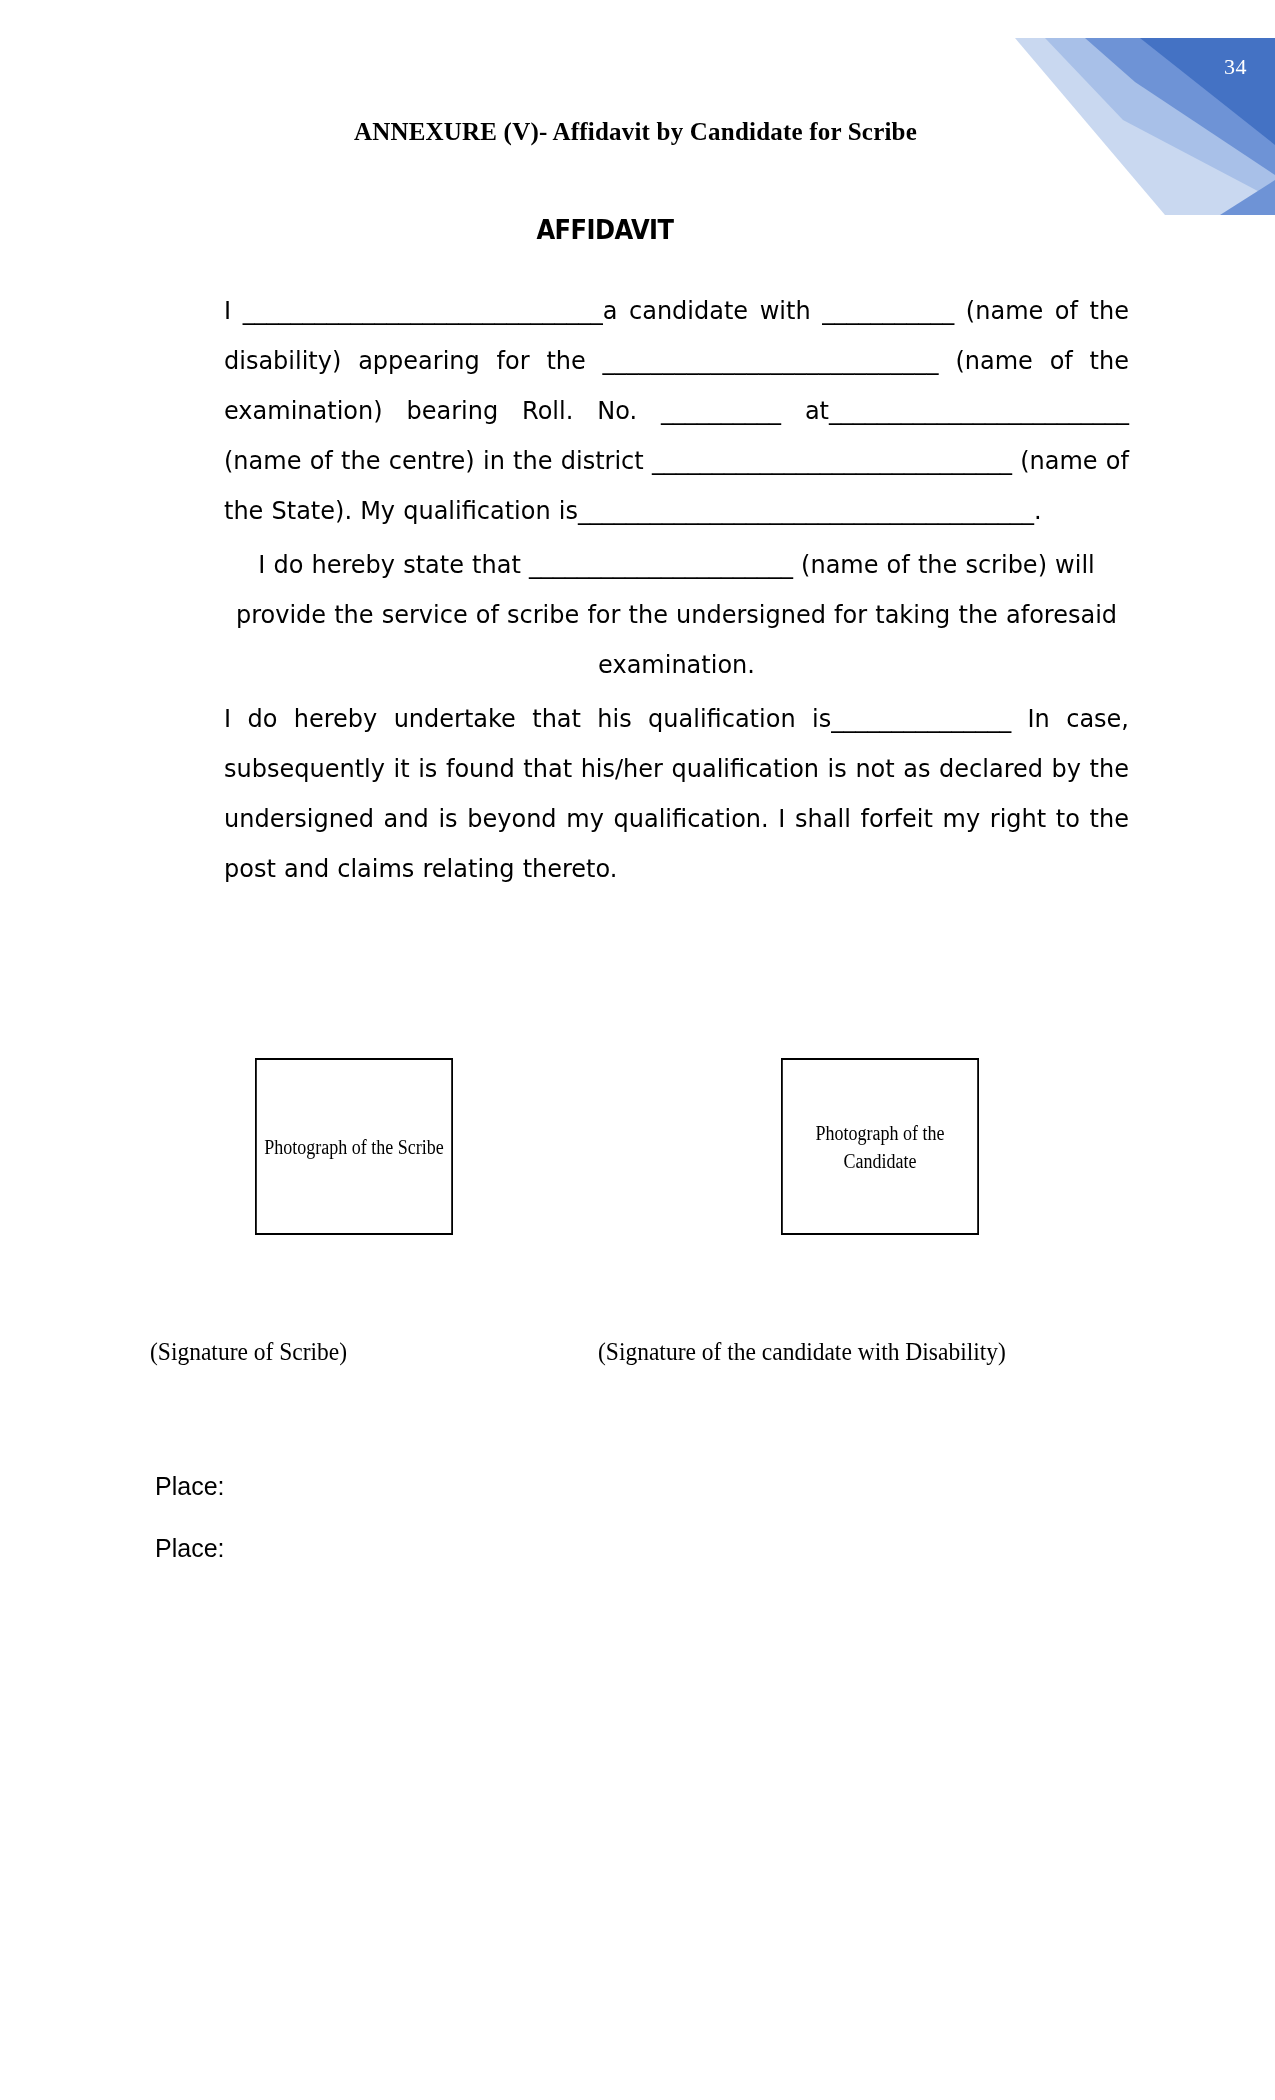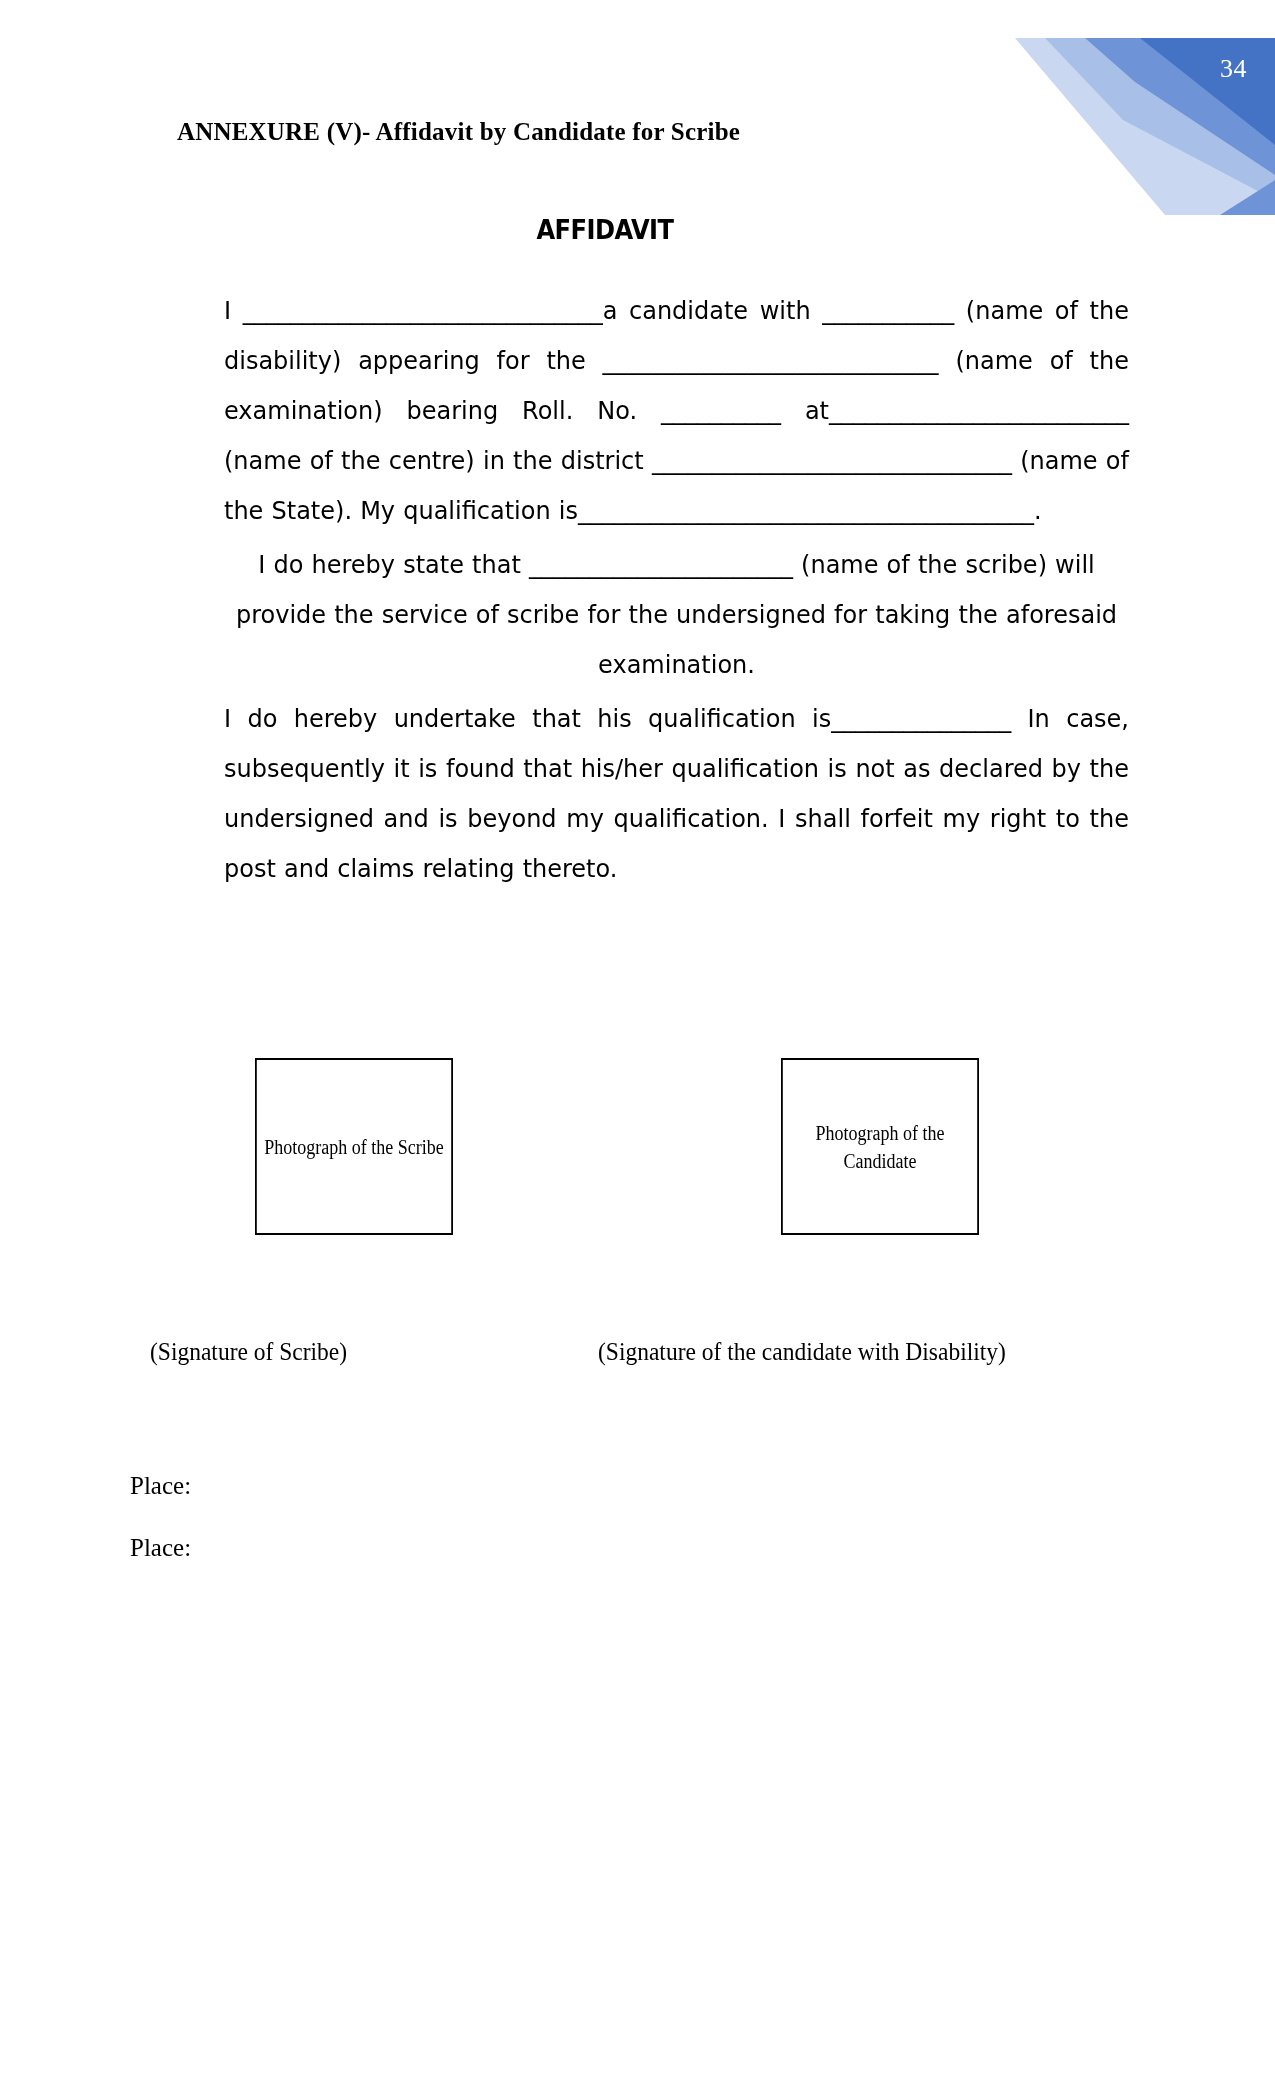--- a/index.html
+++ b/index.html
@@ -33,32 +33,32 @@
     overflow: hidden;
     pointer-events: none;
   }
   .corner-deco svg { display: block; }
   .page-number {
     position: absolute;
     top: 56px;
     right: 28px;
     color: #ffffff;
     font-family: "Liberation Serif", "DejaVu Serif", serif;
-    font-size: 26px;
+    font-size: 22px;
     line-height: 1;
     letter-spacing: 0.5px;
   }
 
   
   .annexure-title {
     position: absolute;
     top: 118px;
     left: 0;
     width: 1052px;
-    text-align: center;
+    text-align: right;
     font-family: "Liberation Serif", "DejaVu Serif", serif;
     font-weight: bold;
     font-size: 25px;
     letter-spacing: 0.2px;
     padding-right: 135px;
     box-sizing: border-box;
   }
   .affidavit-heading {
     position: absolute;
     top: 215px;
@@ -143,23 +143,23 @@
     position: absolute;
     left: 598px;
     top: 0;
     transform: scaleX(0.94);
     transform-origin: left center;
   }
 
   
   .place-date {
     position: absolute;
-    left: 130px;
+    left: 155px;
     top: 1455px;
-    font-family: Liberation Serif, serif;
+    font-family: Liberation Sans, sans-serif;
     font-size: 25px;
     line-height: 62px;
   }
   .place-date div { white-space: nowrap; }
 
   
   .footer {
     position: absolute;
     left: 146px;
     top: 1940px;

